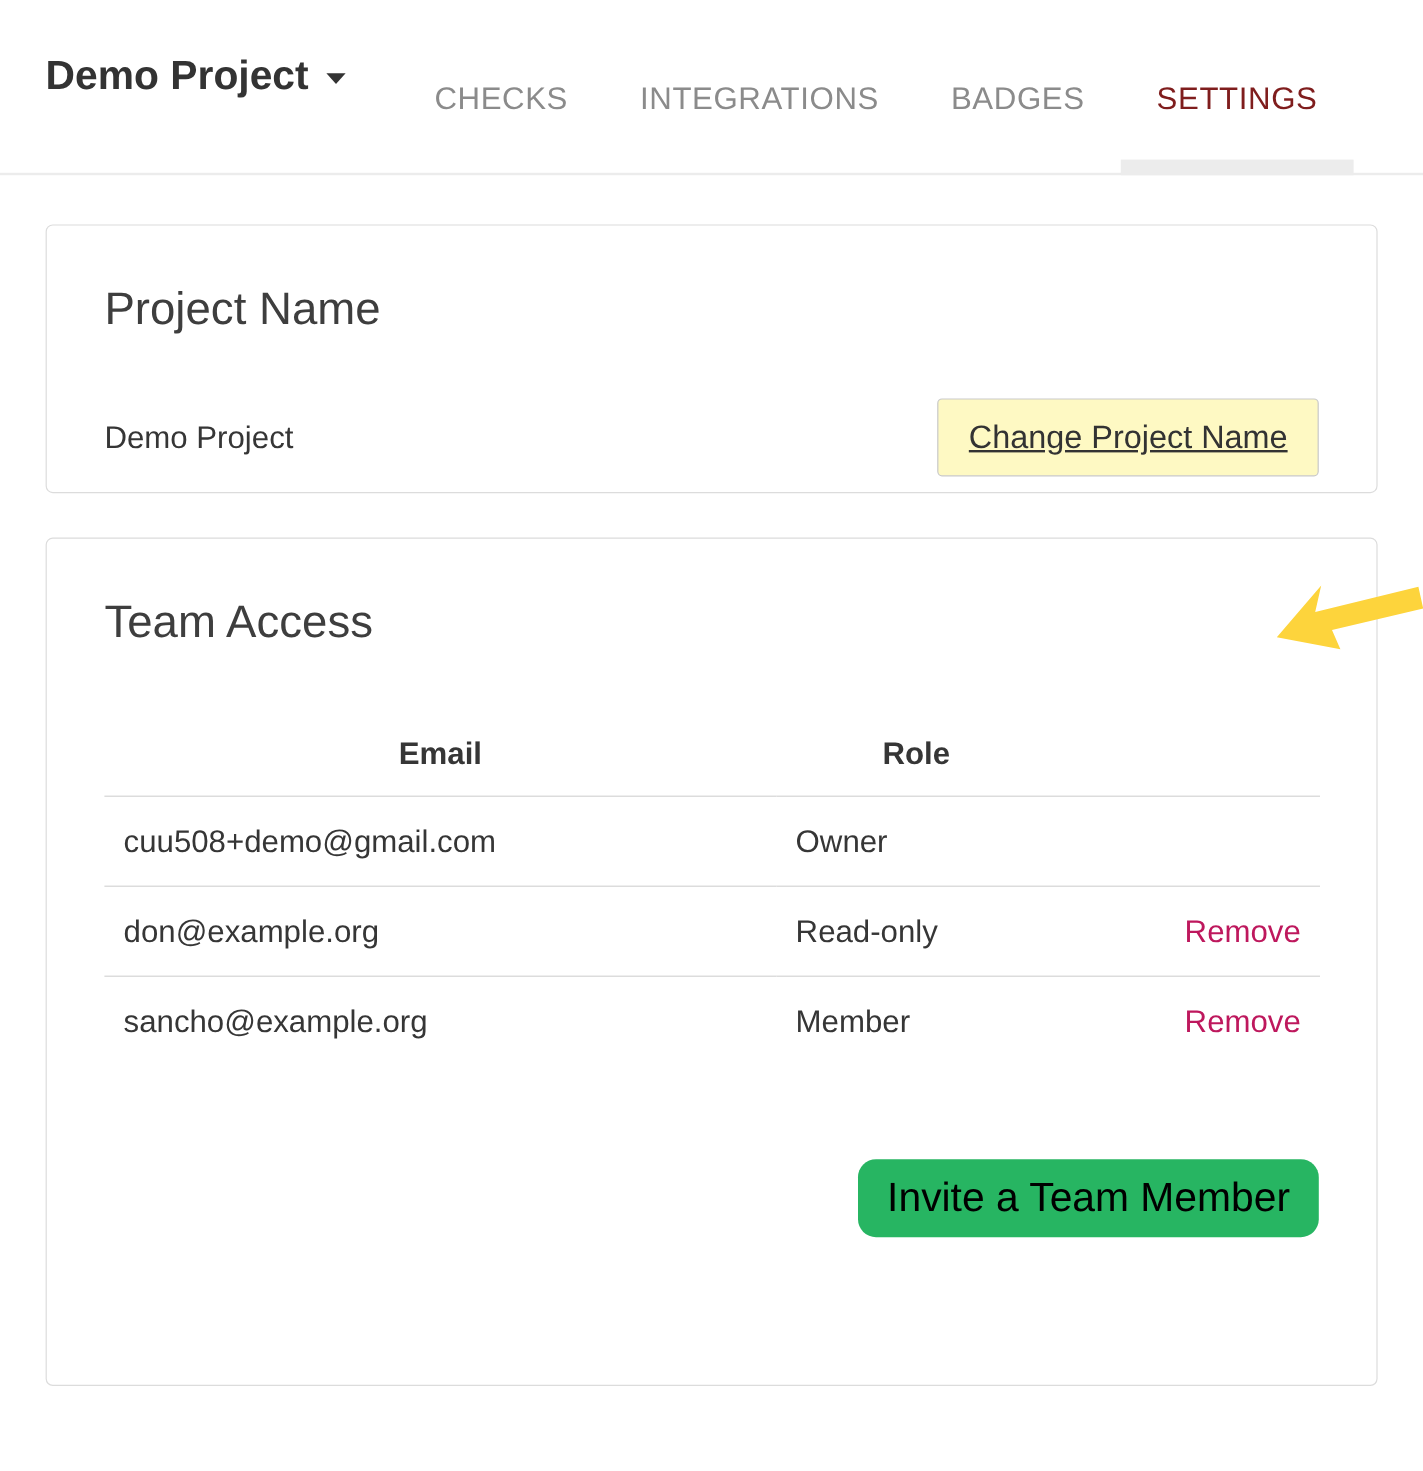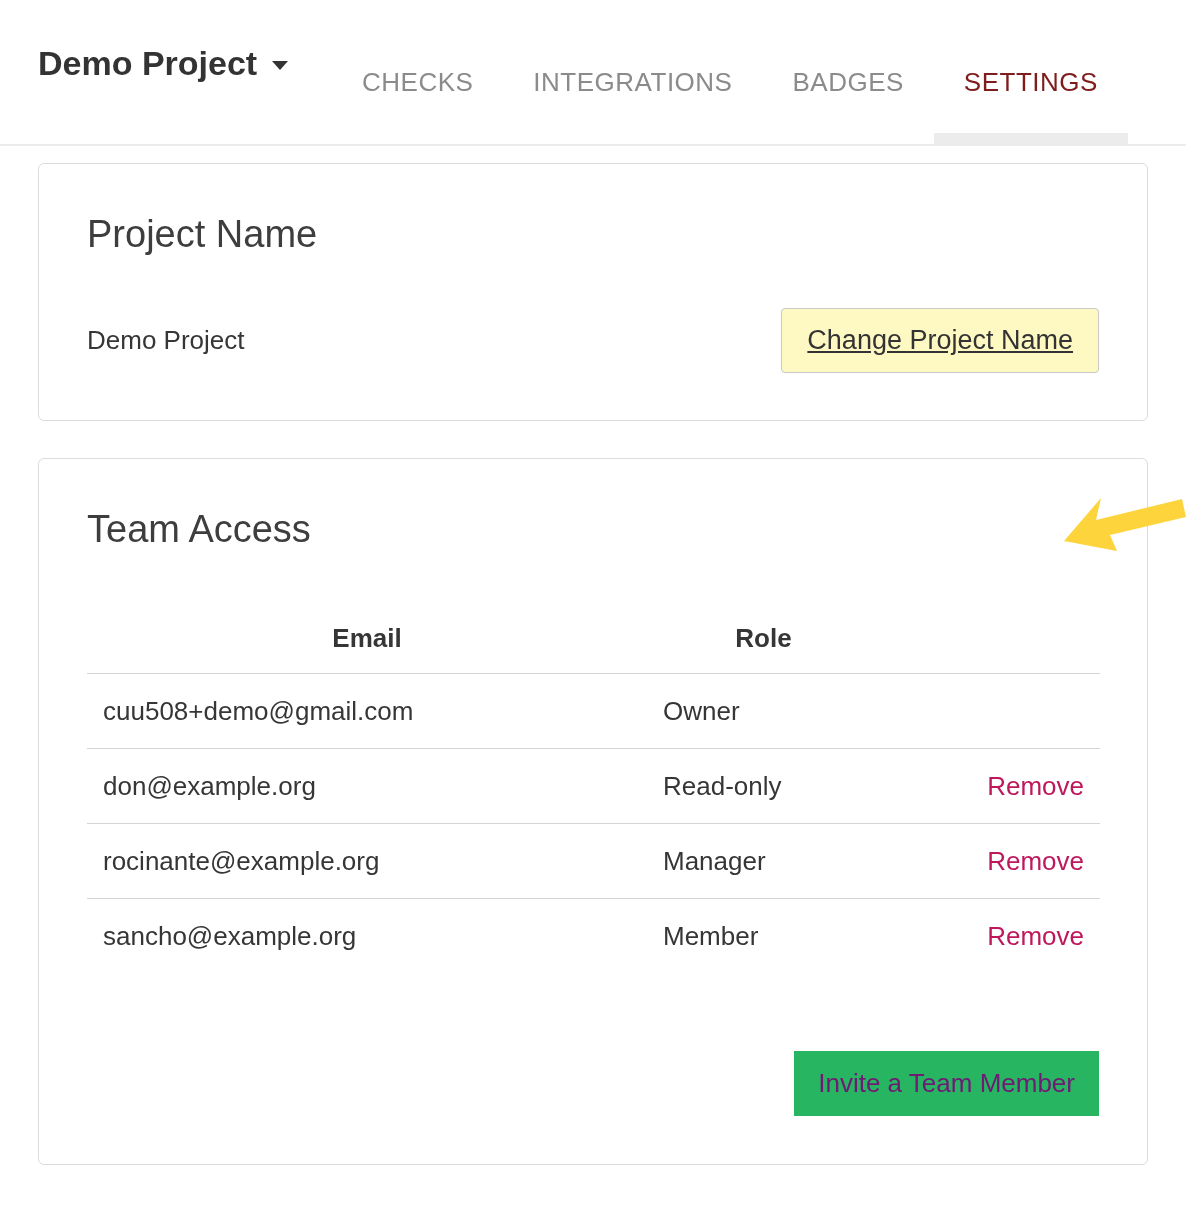--- a/index.html
+++ b/index.html
@@ -66,21 +66,21 @@
     padding: 48px;
     position: relative;
   }
   .card h1 {
     margin: 0;
     font-size: 38px;
     font-weight: 400;
     color: #3e3e3e;
     line-height: 44px;
   }
-  .card-project-name { margin-top: 17px; height: 258px; }
+  .card-project-name { margin-top: 41px; height: 224px; }
   .card-team-access  { margin-top: 37px; height: 707px; }
 
   .name-row {
     margin-top: 52px;
     display: flex;
     justify-content: space-between;
     align-items: center;
   }
   .current-name { font-size: 26px; color: #363636; line-height: 31px; }
 
@@ -127,24 +127,24 @@
     cursor: pointer;
   }
 
   .invite-row {
     margin-top: 78px;
     display: flex;
     justify-content: flex-end;
   }
   .btn-green {
     font-family: "Liberation Sans", sans-serif;
-    font-size: 26px; color: #701a75;
+    font-size: 34px; color: #000000;
     background: #27b562;
     border: none;
-    border-radius: 0;
+    border-radius: 15px;
     padding: 17px 24px;
     line-height: 31px;
     cursor: pointer;
   }
 
   
   .annotation-arrow {
     position: absolute;
     left: 1016px; top: 20px;
     width: 133px; height: 86px;
@@ -203,27 +203,20 @@
         <td class="action"></td>
       </tr>
       <tr>
         <td>don@example.org</td>
         <td>Read-only</td>
         <td class="action">
           <a class="remove-link">Remove</a>
         </td>
       </tr>
       <tr>
-        <td>rocinante@example.org</td>
-        <td>Manager</td>
-        <td class="action">
-          <a class="remove-link">Remove</a>
-        </td>
-      </tr>
-      <tr>
         <td>sancho@example.org</td>
         <td>Member</td>
         <td class="action">
           <a class="remove-link">Remove</a>
         </td>
       </tr>
     </tbody>
   </table>
 
   <div class="invite-row">

